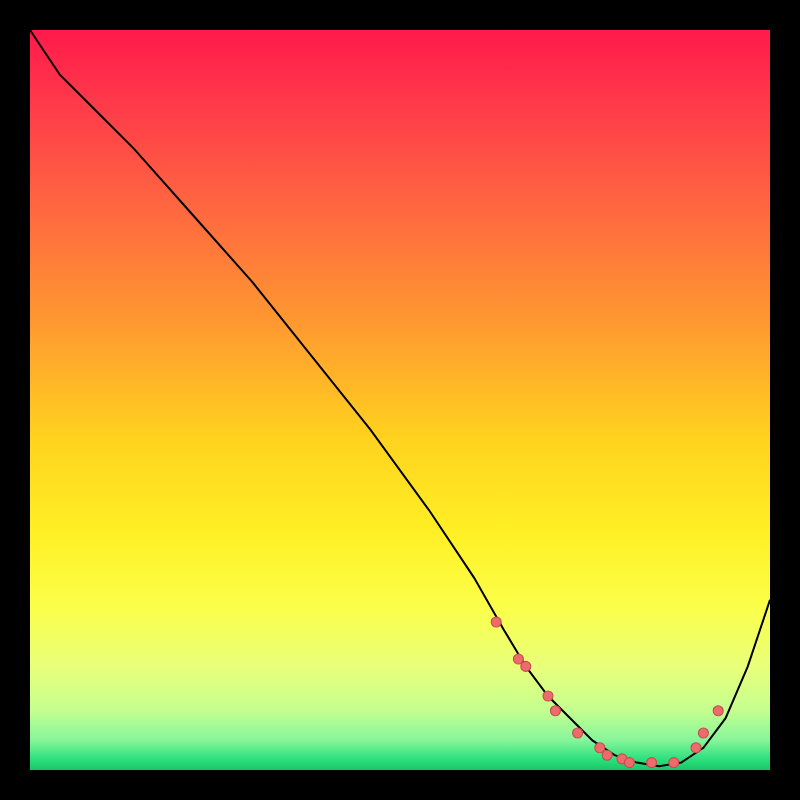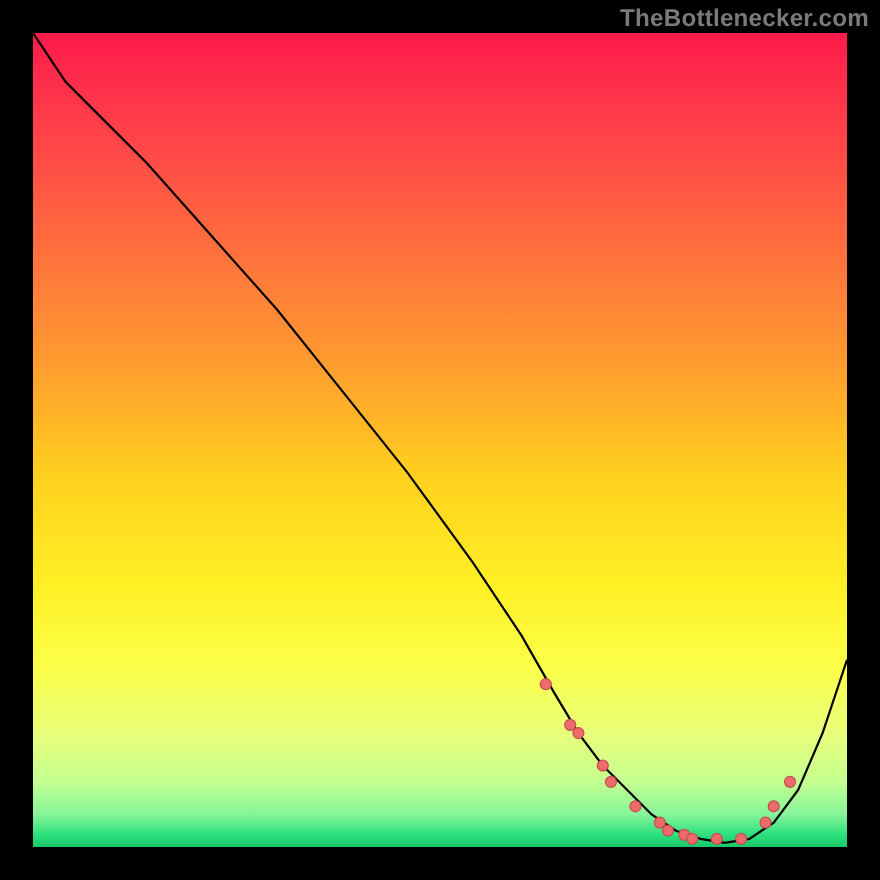--- a/index.html
+++ b/index.html
@@ -39,21 +39,20 @@
   .plot-area svg {
     display: block;
     width: 740px;
     height: 740px;
   }
 </style>
 </head>
 <body>
 
 <div class="frame">
-  <div class="watermark">TheBottlenecker.com</div>
 
   <div class="plot-area">
     <svg viewBox="0 0 100 100" preserveAspectRatio="none">
       <defs>
         <linearGradient id="bg-grad" x1="0" y1="0" x2="0" y2="1">
             <stop offset="0%" stop-color="#ff1a4b"></stop>
             <stop offset="10%" stop-color="#ff3a4a"></stop>
             <stop offset="25%" stop-color="#ff6a3f"></stop>
             <stop offset="40%" stop-color="#ff9a30"></stop>
             <stop offset="55.00000000000001%" stop-color="#ffd21e"></stop>

